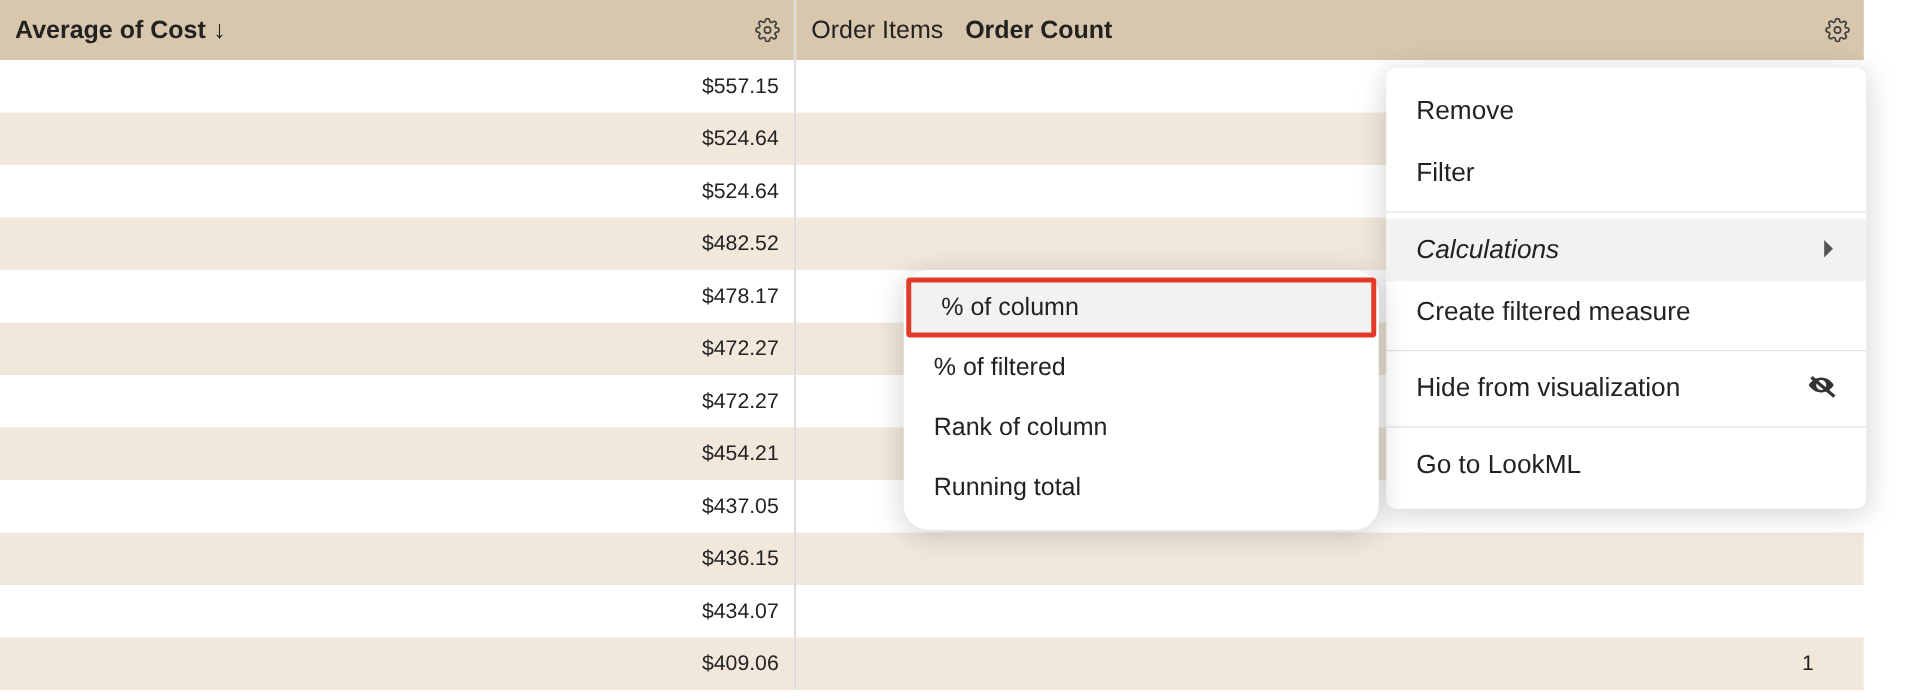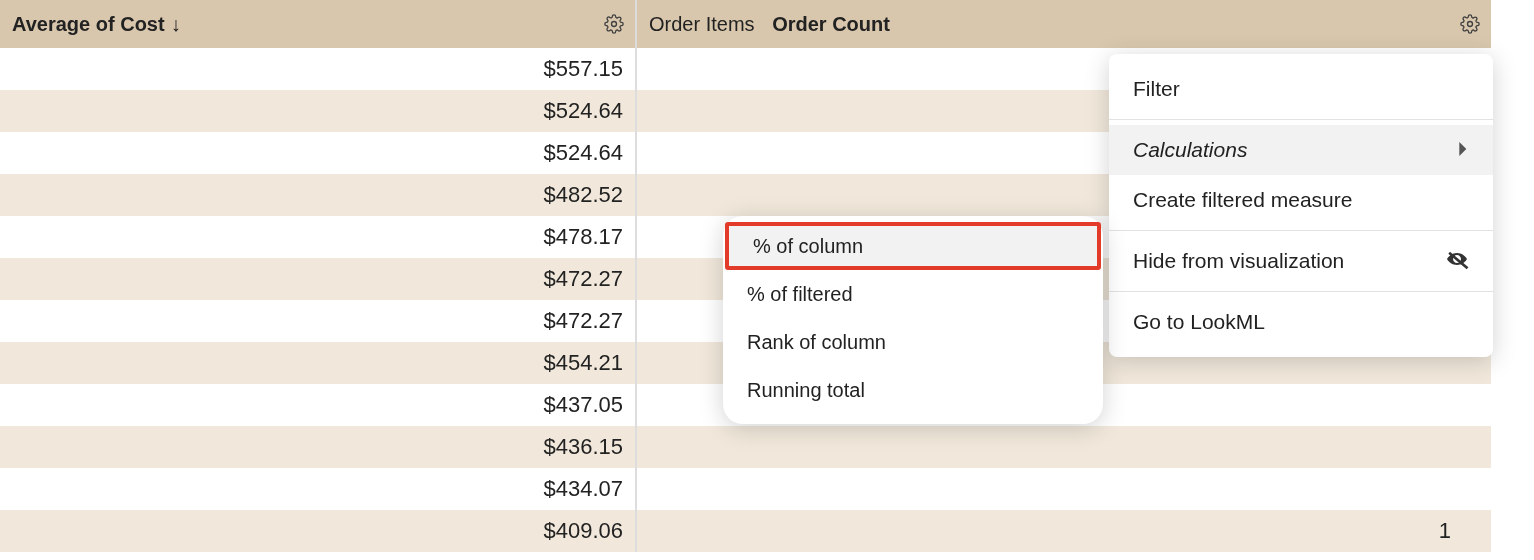--- a/index.html
+++ b/index.html
@@ -47,21 +47,21 @@
       justify-content:center;
       cursor:pointer;
       color:#404040;
     }
     .row {
       height: 42px;
       display: flex;
       align-items: center;
       justify-content: flex-end;
       padding: 4px 12px;
-      font-size: 22px;
+      font-size: 17px;
       color: #222;
     }
     .row:nth-child(odd) { background: #fff; }
     .row:nth-child(even) { background: #f1e8db; }
 
     
     .menu {
       position: absolute;
       top: 54px;
       right: 0;
@@ -182,20 +182,23 @@
         <div class="row"></div>
         <div class="row"></div>
         <div class="row">
           <span class="partial">1</span>
         </div>
       </div>
   </div>
 
   <div class="menu">
     <div class="menu-item">
+      <span>Remove</span>
+    </div>
+    <div class="menu-item">
       <span>Filter</span>
     </div>
     <div class="menu-sep"></div>
     <div class="menu-item hovered">
       <span>Calculations</span>
       <span class="caret-right">
         <svg width="10" height="14" viewBox="0 0 8 12" fill="currentColor">
             <path d="M0 0 L6 6 L0 12 Z"></path>
           </svg>
       </span>

